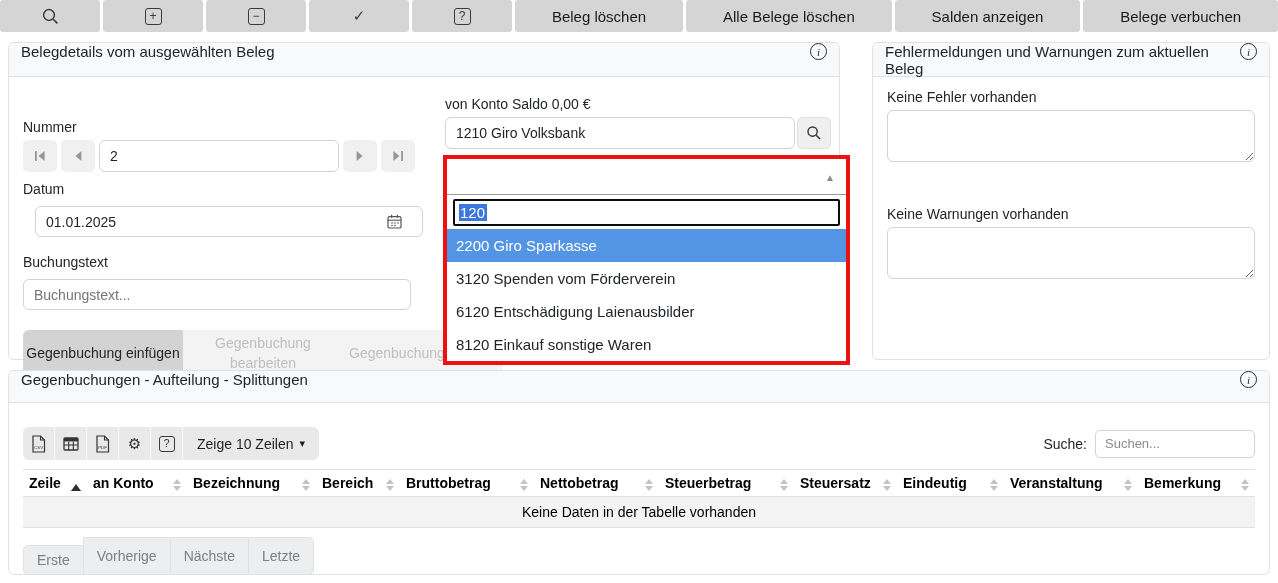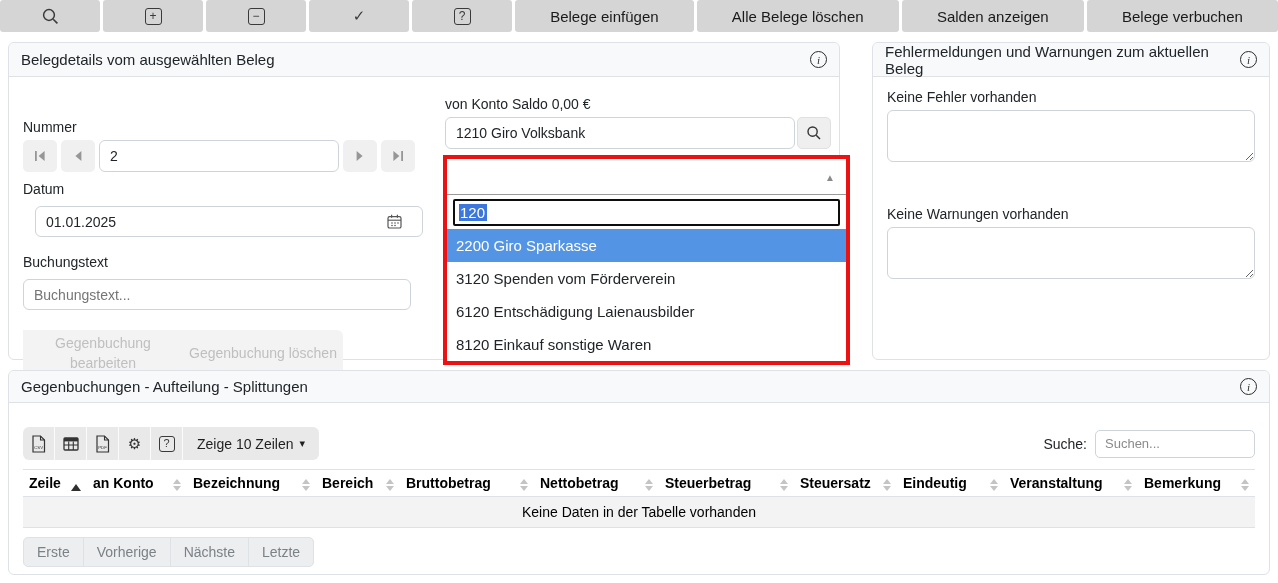--- a/index.html
+++ b/index.html
@@ -20,21 +20,21 @@
       font-family:"Liberation Sans",sans-serif;font-size:15px;color:#1a1a1a;cursor:pointer;height:32px;}
   .tb.icon{width:100px;flex:0 0 100px;}
   .tb.text{flex:1 1 auto;}
   .boxglyph{display:inline-flex;align-items:center;justify-content:center;width:17px;height:17px;
       border:1.2px solid #3a3a3a;border-radius:3px;font-size:12px;line-height:1;color:#3a3a3a;}
   .checkglyph{font-size:15px;color:#3a3a3a;}
 
   
   .card{position:absolute;background:#fff;border:1px solid var(--border);border-radius:6px;}
   .card-header{height:34px;background:var(--hdr-bg);border-bottom:1px solid var(--border);
-      border-radius:6px 6px 0 0;display:flex;align-items:center;justify-content:space-between;padding:0 12px;}
+      border-radius:6px 6px 0 0;display:flex;align-items:flex-start;justify-content:space-between;padding:0 12px;}
   .card-title{font-size:15px;font-weight:400;color:var(--txt);}
   .info-icon{display:inline-flex;align-items:center;justify-content:center;width:17px;height:17px;
       border:1.1px solid #2b2b2b;border-radius:50%;font-family:"Liberation Serif",serif;font-style:italic;
       font-size:11px;color:#2b2b2b;flex:0 0 auto;}
   .card-body{padding:12px 14px;}
 
   .card-beleg{left:8px;top:42px;width:832px;height:318px;}
   .card-messages{left:872px;top:42px;width:398px;height:318px;}
   .card-table{left:8px;top:370px;width:1262px;height:205px;}
 
@@ -116,21 +116,21 @@
   .sort-both .down{width:0;height:0;border-left:4px solid transparent;border-right:4px solid transparent;
       border-top:5px solid #c4c4c4;}
   .sort-asc{width:0;height:0;border-left:5px solid transparent;border-right:5px solid transparent;
       border-bottom:7px solid #2f2f2f;flex:0 0 auto;}
   .gtable td.empty{background:#f3f3f3;text-align:center;font-size:14px;padding:7px 0;
       border-bottom:1px solid var(--border);color:#000;}
 
   .pagination{margin-top:9px;display:flex;}
   .pagination button{border:1px solid var(--border);background:#eceef0;color:#7c8186;font-size:14px;
       padding:6px 13px;margin-left:-1px;cursor:pointer;font-family:"Liberation Sans",sans-serif;}
-  .pagination button:first-child{border-radius:5px 0 0 5px;margin-left:0;}
+  .pagination button:first-child{border-radius:5px 0 0 5px;margin-left:0;margin-top:8px;}
   .pagination button:last-child{border-radius:0 5px 5px 0;}
 
   svg{display:block;}
 </style>
 </head>
 <body>
 
 <div class="page">
 
   <div class="toolbar">
@@ -147,21 +147,21 @@
     </button>
     <button class="tb icon">
       <span class="boxglyph">−</span>
     </button>
     <button class="tb icon">
       <span class="checkglyph">✓</span>
     </button>
     <button class="tb icon">
       <span class="boxglyph">?</span>
     </button>
-    <button class="tb text">Belege einfügen</button>
+    <button class="tb text">Beleg löschen</button>
     <button class="tb text">Alle Belege löschen</button>
     <button class="tb text">Salden anzeigen</button>
     <button class="tb text">Belege verbuchen</button>
   </div>
 
   <section class="card card-beleg">
     <div class="card-header">
       <span class="card-title">Belegdetails vom ausgewählten Beleg</span>
       <span class="info-icon">i</span>
     </div>
@@ -236,20 +236,21 @@
             </svg>
         </span>
       </div>
 
       <label class="fieldlabel" style="margin-top:17px;">Buchungstext</label>
       <div class="field-buch">
         <input type="text" placeholder="Buchungstext..." style="">
       </div>
 
       <div class="gegen-group">
+        <button class="gegen-btn primary">Gegenbuchung einfügen</button>
         <button class="gegen-btn disabled">Gegenbuchung bearbeiten</button>
         <button class="gegen-btn disabled">Gegenbuchung löschen</button>
       </div>
     </div>
   </section>
 
   <div class="konto-dropdown">
     <div class="dd-select">
       <span class="dd-caret">▲</span>
     </div>

